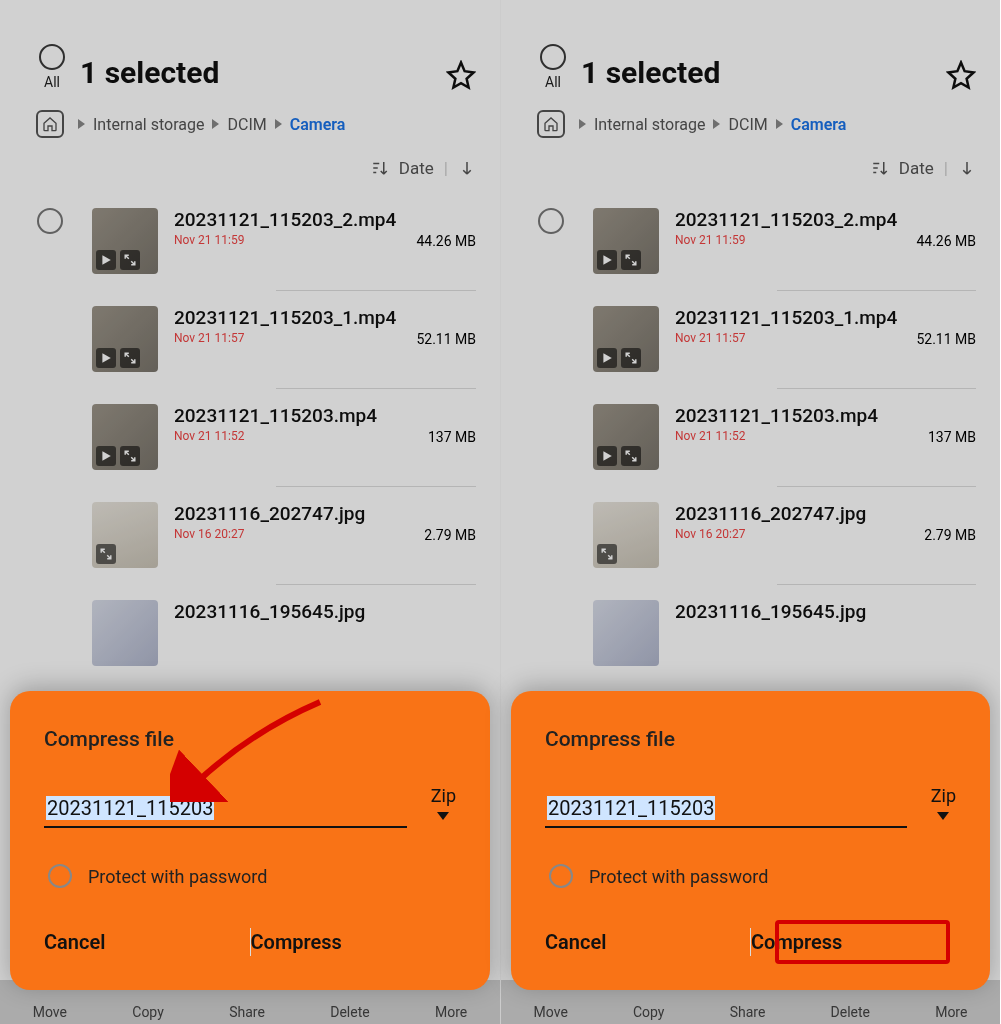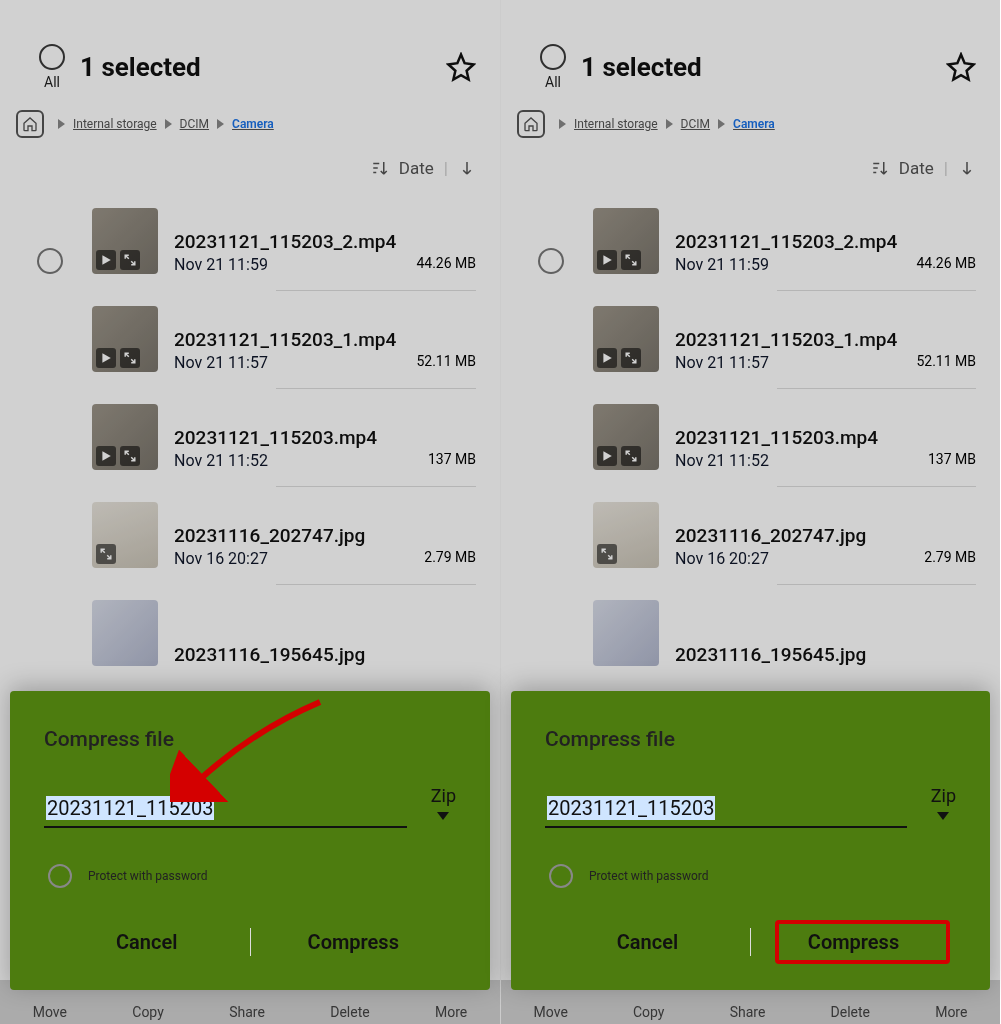--- a/index.html
+++ b/index.html
@@ -24,56 +24,55 @@
     background: #fff;
   }
   .dim-overlay {
     position: absolute;
     inset: 0;
     background: rgba(0,0,0,0.18);
     pointer-events: none;
   }
   .header {
     display: flex;
-    align-items: center;
+    align-items: flex-end;
     padding: 44px 24px 12px 24px;
   }
   .all-col {
     width: 56px;
     text-align: center;
     display: flex;
     flex-direction: column;
     align-items: center;
     gap: 4px;
   }
   .circle-outline {
     width: 26px; height: 26px;
     border: 2.5px solid #3a3a3a;
     border-radius: 50%;
   }
   .all-lbl { font-size: 14px; color: #222; }
   .title {
-    font-size: 26px;
+    font-size: 30px;
     font-weight: 700;
     color: #111;
     flex: 1;
   }
   .star {
     width: 30px; height: 30px;
     stroke: #111; stroke-width: 2;
     fill: none;
   }
   .breadcrumb {
     display: flex;
     align-items: center;
-    padding: 8px 24px 20px 16px;
+    padding: 8px 24px 20px 36px;
     gap: 6px;
-    font-size: 12px;
+    font-size: 16px;
     color: #555;
-    text-decoration: underline;
   }
   .home-ico {
     width: 28px; height: 28px;
     border: 2px solid #555;
     border-radius: 6px;
     display: flex; align-items: center; justify-content: center;
     margin-right: 6px;
   }
   .home-ico svg { width: 16px; height: 16px; stroke: #555; fill: none; }
   .bc-sep {
@@ -92,21 +91,21 @@
     gap: 10px;
     padding: 0 24px 14px 24px;
     color: #555;
     font-size: 17px;
   }
   .sort-ico, .down-ico { width: 18px; height: 18px; }
   .sortrow .divider { color: #ccc; }
   .list { padding: 0 0 0 0; }
   .row {
     display: flex;
-    align-items: flex-end;
+    align-items: flex-start;
     padding: 16px 24px 16px 24px;
     gap: 16px;
   }
   .row + .row { border-top: 1px solid #e8e8e8; margin-left: 90px; padding-left: 0; }
   .row + .row .thumb { margin-left: -66px; }
   .list .row { border: none; }
   .list .row:not(:first-child) { position: relative; }
   .list .row:not(:first-child)::before {
     content: "";
     position: absolute;
@@ -156,28 +155,28 @@
   .badge {
     width: 20px; height: 20px;
     background: rgba(0,0,0,0.55);
     border-radius: 3px;
     display: flex; align-items: center; justify-content: center;
   }
   .badge svg { width: 12px; height: 12px; fill: #fff; }
   .meta { flex: 1; min-width: 0; }
   .fname { font-size: 19px; font-weight: 500; color: #111; white-space: nowrap; overflow: hidden; text-overflow: ellipsis; }
   .sub { display: flex; justify-content: space-between; margin-top: 2px; }
-  .date { font-size: 16px; color: #0f172a; }
+  .date { font-size: 12px; color: #ef4444; }
   .size { font-size: 14px; color: #000000; font-weight: 400; }
 
   .sheet {
     position: absolute;
     left: 10px; right: 10px; bottom: 34px;
-    background: #4d7c0f;
-    border-radius: 4px;
+    background: #f97316;
+    border-radius: 20px;
     padding: 36px 34px 22px 34px;
     box-shadow: 0 -4px 24px rgba(0,0,0,0.25);
     z-index: 10;
   }
   .sheet-title {
     font-size: 21px;
     font-weight: 500;
     color: #222;
     margin-bottom: 34px;
   }
@@ -216,28 +215,27 @@
   .pw-row {
     display: flex; align-items: center; gap: 16px;
     margin-bottom: 28px;
     padding-left: 4px;
   }
   .pw-circle {
     width: 24px; height: 24px;
     border: 2px solid #888;
     border-radius: 50%;
   }
-  .pw-lbl { font-size: 12px; color: #222; }
+  .pw-lbl { font-size: 18px; color: #222; }
   .btns {
     display: flex;
     border-top-color: transparent;
   }
   .btn-col {
     flex: 1;
-    text-align: center;
     padding: 14px 0;
     font-size: 20px;
     font-weight: 600;
     color: #111;
     position: relative;
   }
   .btn-divider {
     width: 1px;
     background: #ddd;
     margin: 12px 0;

